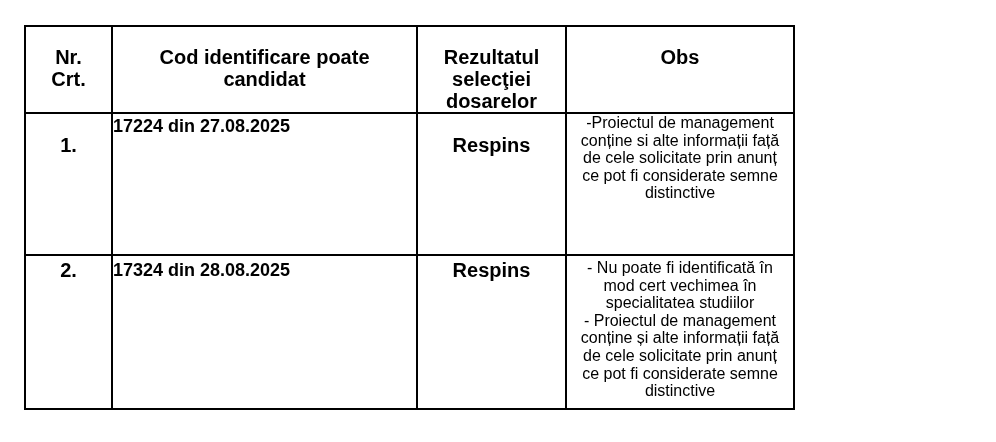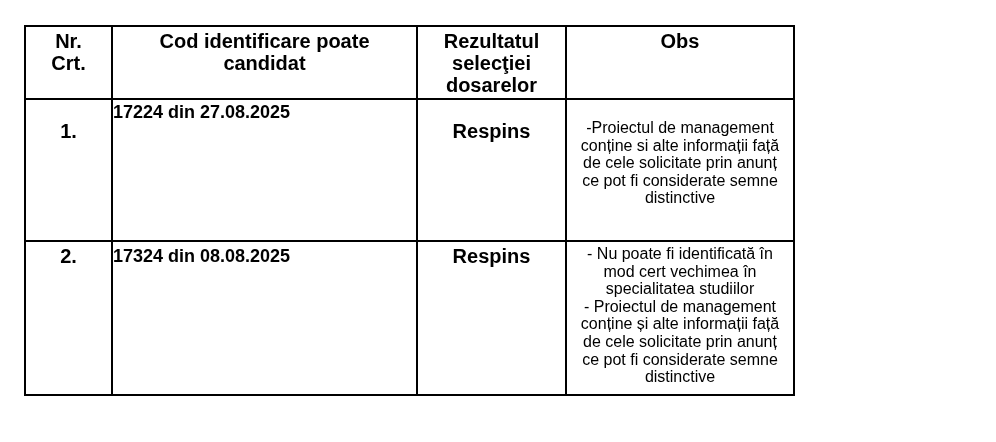--- a/index.html
+++ b/index.html
@@ -29,21 +29,21 @@
     border: 2px solid #000000;
     vertical-align: top;
     padding: 0;
     overflow: hidden;
   }
   table.results th {
     font-weight: bold;
     font-size: 20px;
     line-height: 22px;
     text-align: center;
-    padding-top: 3px;
+    padding-top: 19px;
     white-space: pre-line;
   }
   tr.header-row { height: 73px; }
   tr.row-1 { height: 142px; }
   tr.row-2 { height: 154px; }
 
   td.cell-nr,
   td.cell-result {
     font-weight: bold;
     font-size: 20px;
@@ -65,21 +65,21 @@
     line-height: 17.6px;
     text-align: center;
     white-space: pre-line;
     padding-left: 2px;
     padding-right: 2px;
   }
   
   tr.row-1 td.cell-code   { padding-top: 1px; }
   tr.row-1 td.cell-nr     { padding-top: 20px; }
   tr.row-1 td.cell-result { padding-top: 20px; }
-  tr.row-1 td.cell-obs    { padding-top: 19px; }
+  tr.row-1 td.cell-obs    { }
   
   tr.row-2 td.cell-nr,
   tr.row-2 td.cell-code,
   tr.row-2 td.cell-result { padding-top: 3px; }
   tr.row-2 td.cell-obs    { padding-top: 3px; }
 </style>
 </head>
 <body>
 
 <div class="page">
@@ -108,21 +108,21 @@
         <td class="cell-code">17224 din 27.08.2025</td>
         <td class="cell-result">Respins</td>
         <td class="cell-obs">-Proiectul de management
 conține si alte informații față
 de cele solicitate prin anunț
 ce pot fi considerate semne
 distinctive</td>
       </tr>
       <tr class="row-2">
         <td class="cell-nr">2.</td>
-        <td class="cell-code">17324 din 08.08.2025</td>
+        <td class="cell-code">17324 din 28.08.2025</td>
         <td class="cell-result">Respins</td>
         <td class="cell-obs">- Nu poate fi identificată în
 mod cert vechimea în
 specialitatea studiilor
 - Proiectul de management
 conține și alte informații față
 de cele solicitate prin anunț
 ce pot fi considerate semne
 distinctive</td>
       </tr>

